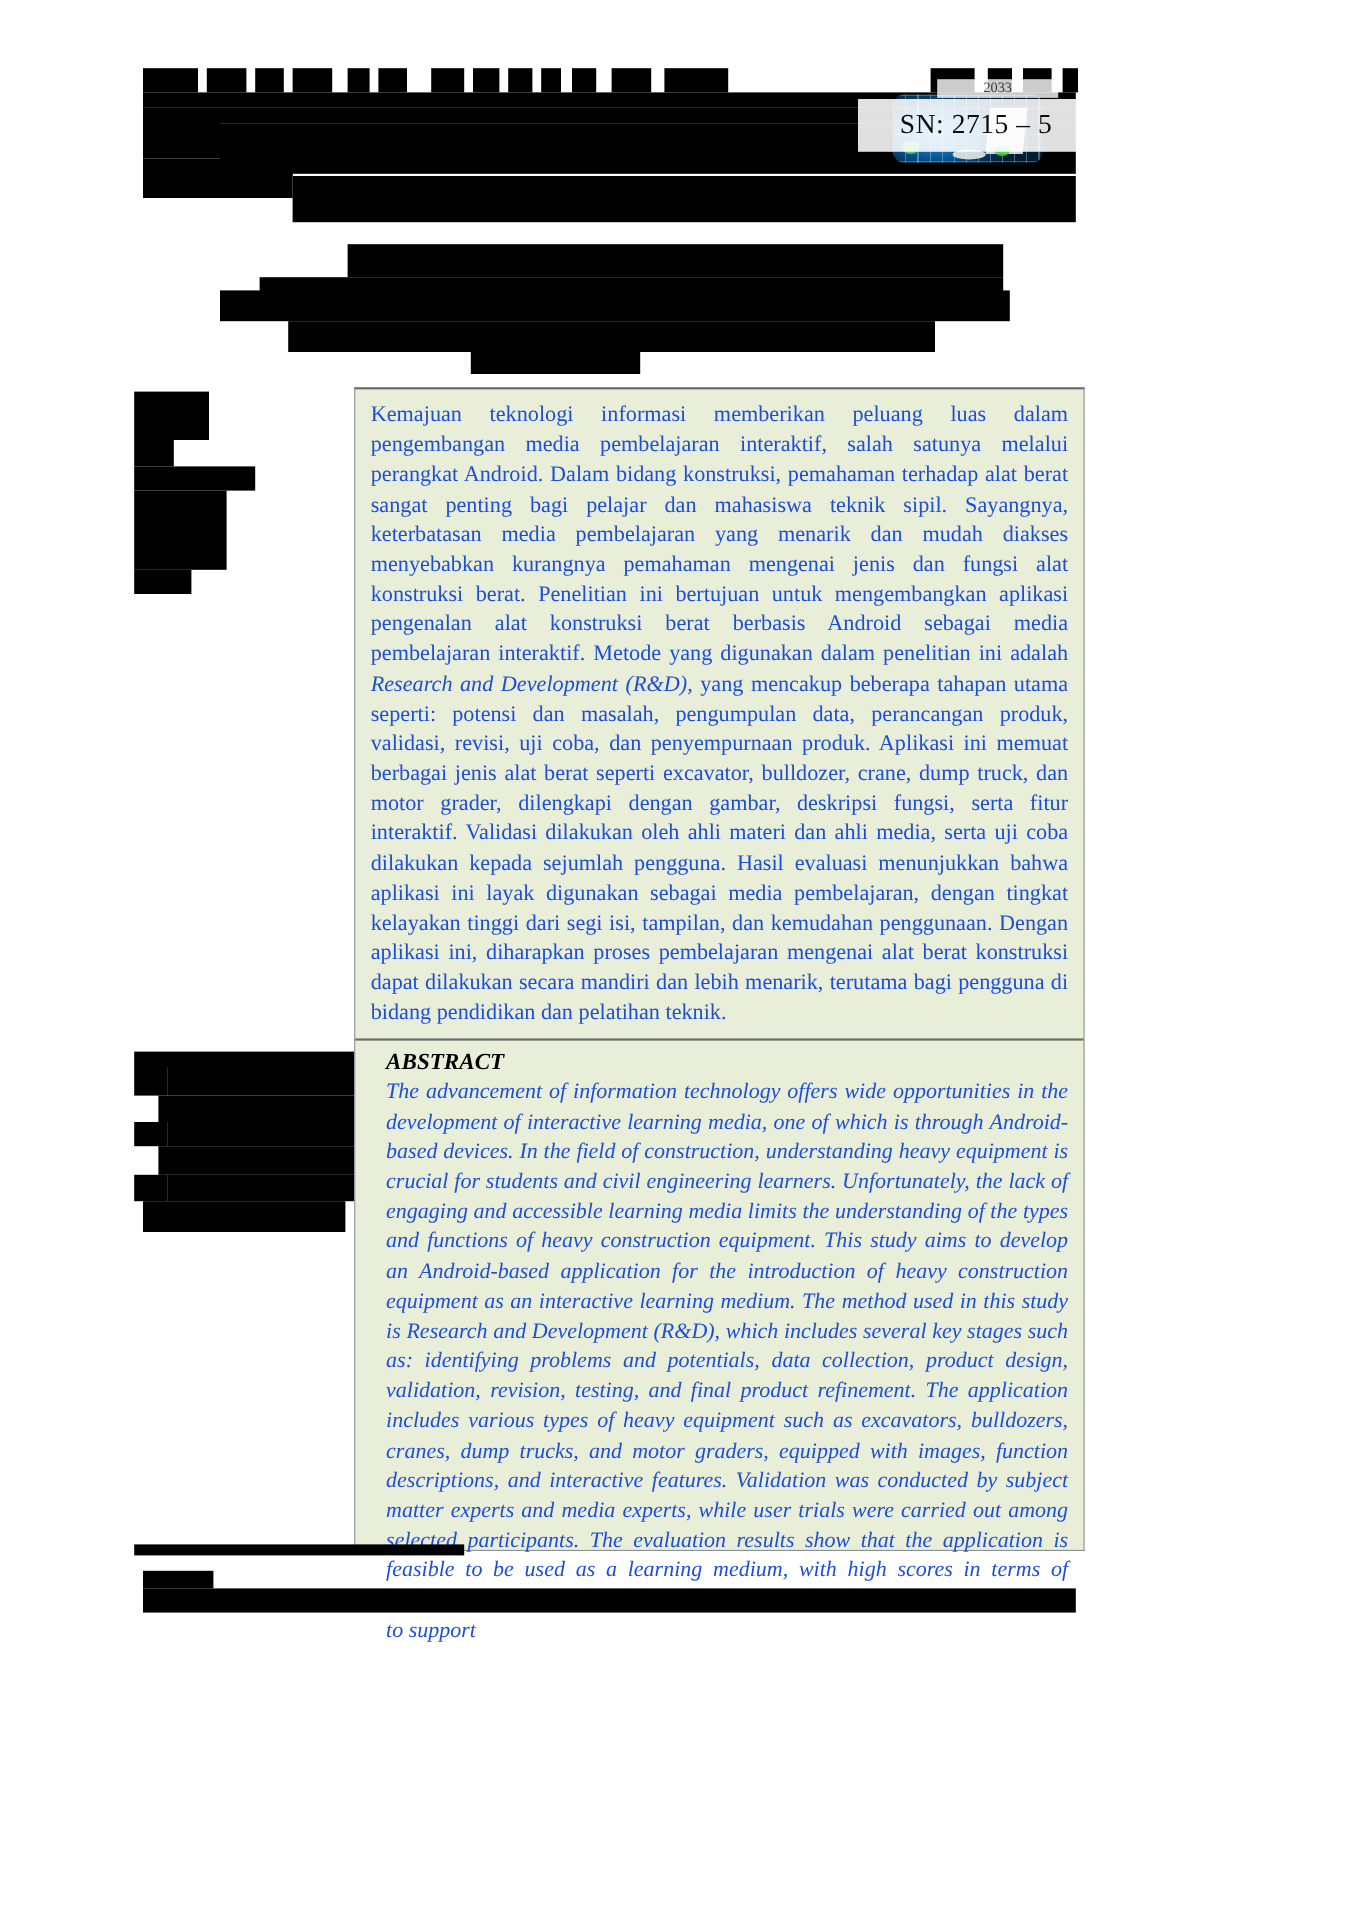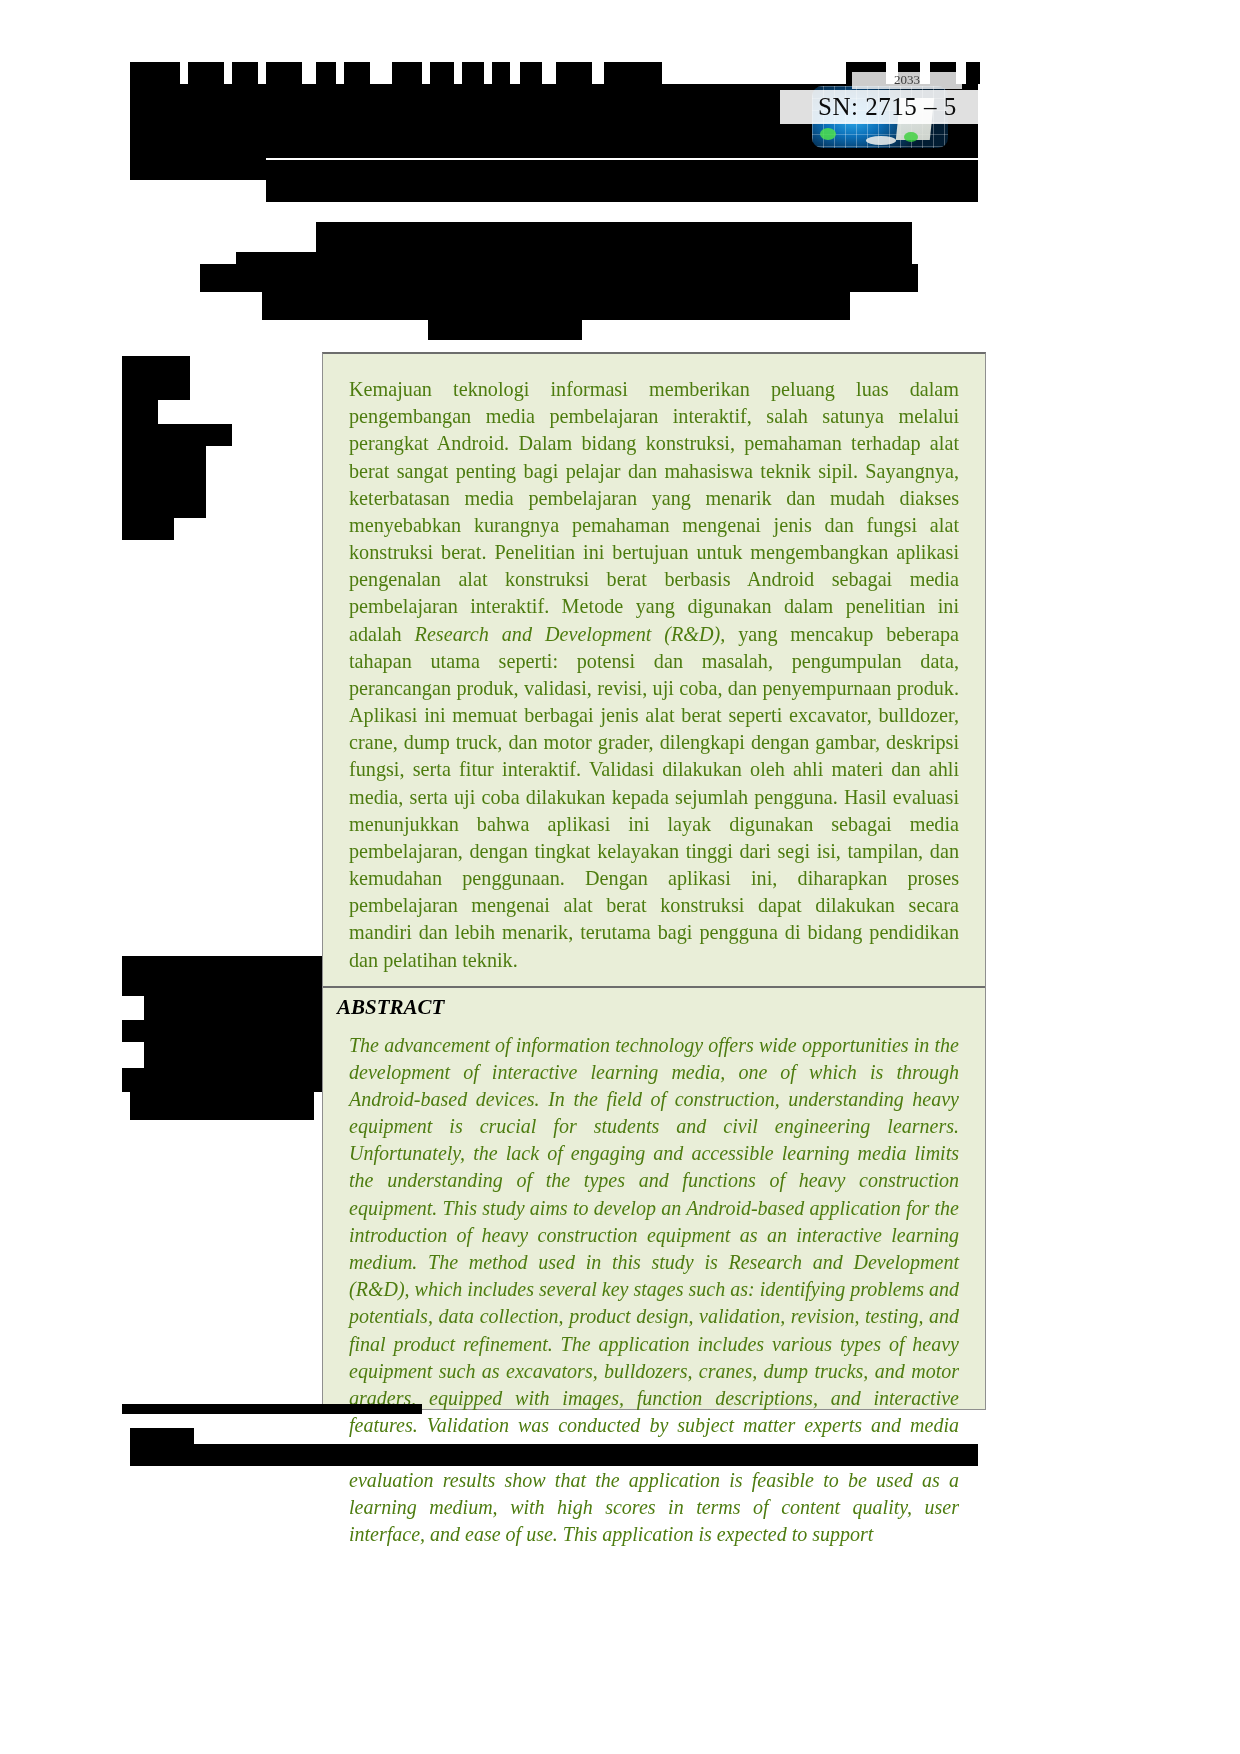--- a/index.html
+++ b/index.html
@@ -64,21 +64,21 @@
     height: 42px;
     background: linear-gradient(180deg,#f6f7f2 0%, #dfe3da 100%);
     transform: skewX(-6deg);
     opacity: .92;
   }
   .issn-strip {
     position: absolute;
     left: 780px;
     top: 90px;
     width: 200px;
-    height: 34px;
+    height: 48px;
     background: rgba(255,255,255,0.88);
     display: flex;
     align-items: center;
     justify-content: flex-start;
     padding-left: 38px;
     box-sizing: border-box;
     font-size: 25px;
     letter-spacing: .5px;
     color: #0c0c0c;
     font-family: "Liberation Serif", serif;
@@ -121,39 +121,39 @@
     margin: 0 0 2px 0;
     line-height: 1.18;
   }
   .abs-heading.en {
     font-style: italic;
   }
   .abs-body {
     font-size: 20.2px;
     line-height: 1.345;
     text-align: justify;
-    color: #4d7c0f;
-    margin: 12px;
+    color: #1d4ed8;
+    margin: 0;
     hyphens: none;
   }
   .abs-body.en {
     font-style: italic;
     font-size: 20px;
     line-height: 1.36;
   }
   .abs-body .it {
     font-style: italic;
   }
   .divider {
     height: 2px;
     background: #6d6d6d;
     margin: 9px 0 0 0;
   }
   .en-section {
-    padding: 7px 14px 0 14px;
+    padding: 7px 14px 0 28px;
   }
 </style>
 </head>
 <body>
 
 <div class="page">
 
   <div class="redact" style="left:130px; top:62px; width:50px; height:22px;"></div>
   <div class="redact" style="left:188px; top:62px; width:36px; height:22px;"></div>
   <div class="redact" style="left:232px; top:62px; width:26px; height:22px;"></div>

